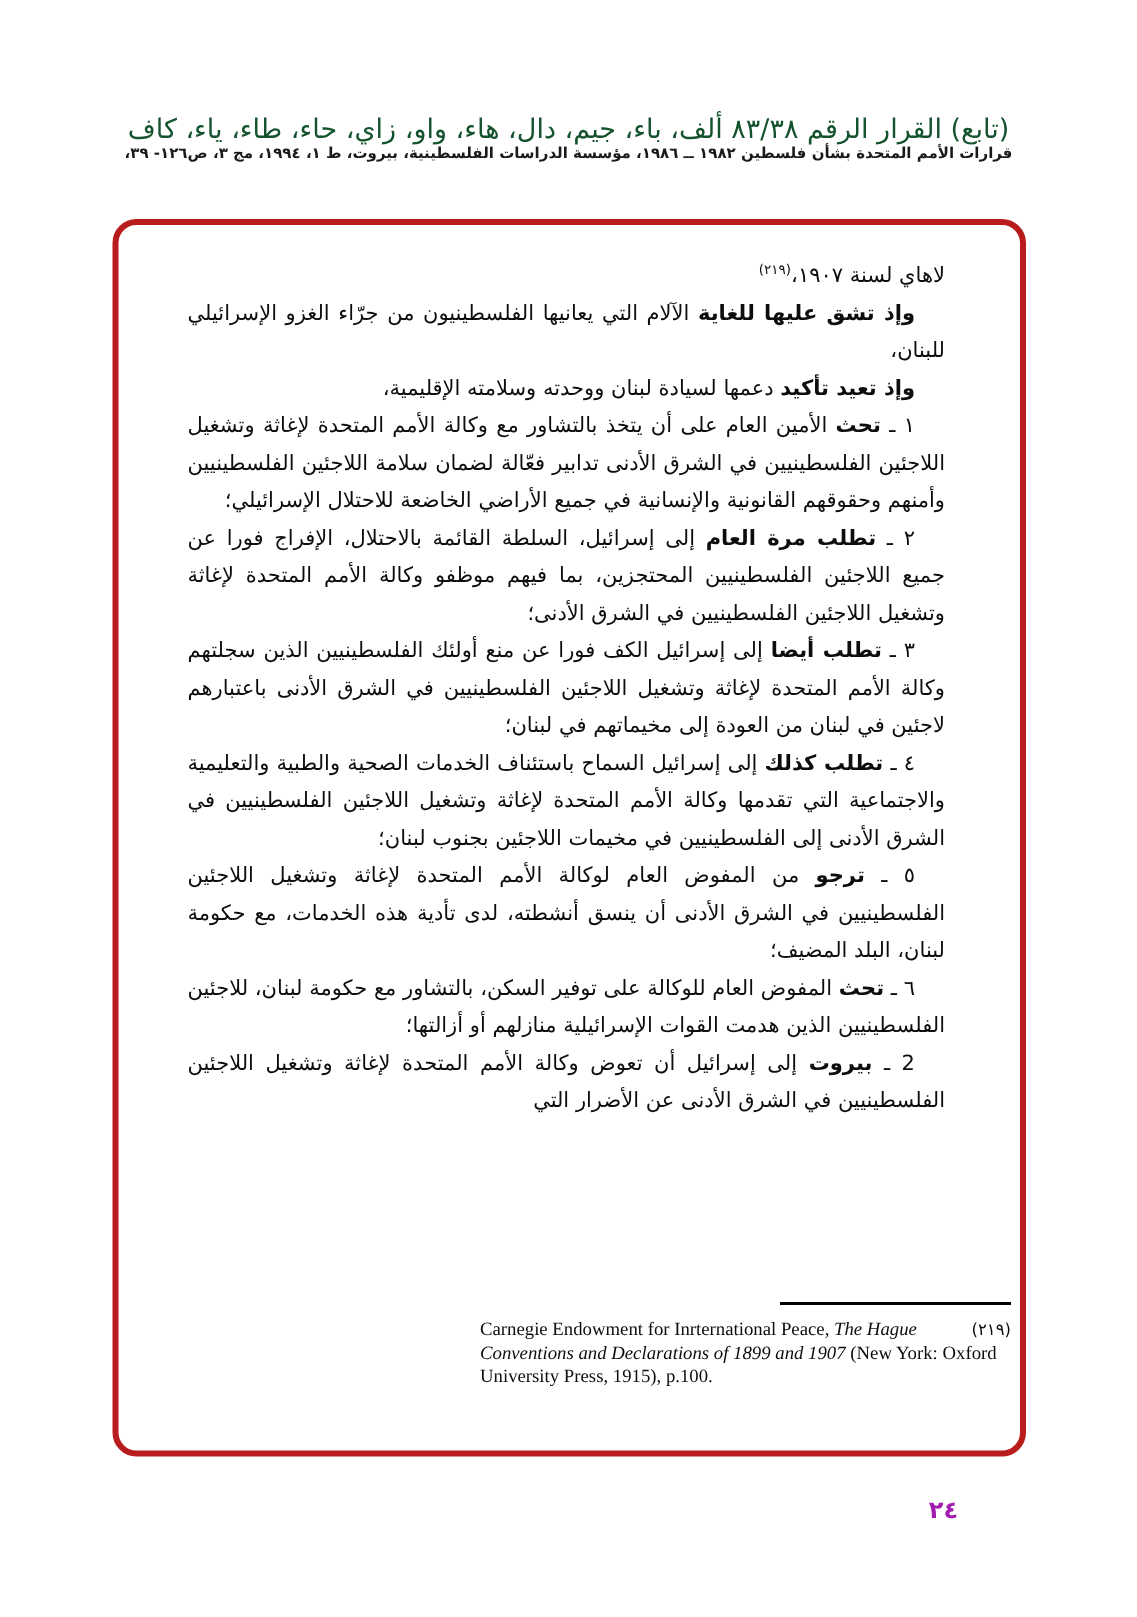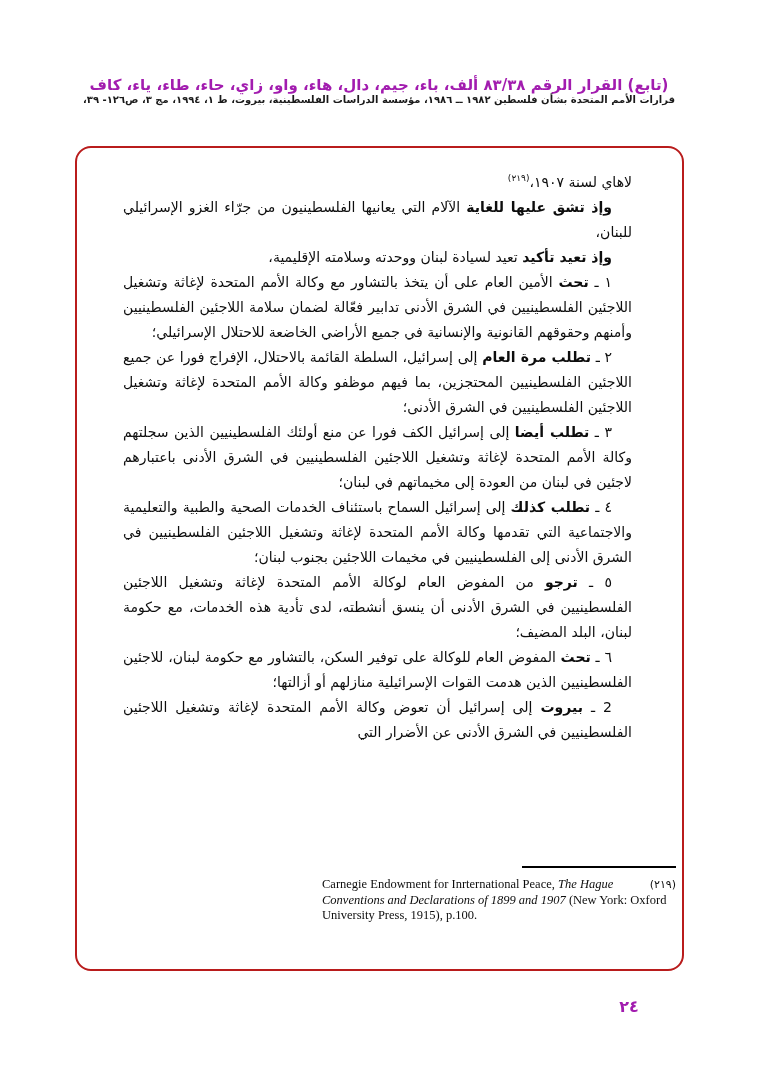--- a/index.html
+++ b/index.html
@@ -20,40 +20,40 @@
   
   .doc-header {
     position: absolute;
     top: 76px;
     left: 0;
     width: 100%;
     text-align: center;
     direction: rtl;
   }
   .header-title {
-    font-size: 15px;
-    font-weight: bold;
+    font-size: 18px;
+    font-weight: normal;
     letter-spacing: 0.2px;
-    color: #a21caf;
+    color: #14532d;
   }
   .header-source {
     margin-top: 0;
     font-size: 10px;
     font-weight: bold;
     color: #1a1a1a;
   }
 
   
   .green-box {
     position: absolute;
     left: 75px;
     top: 146px;
     width: 609px;
     height: 825px;
-    border: 2px solid #b91c1c;
+    border: 4px solid #b91c1c;
     border-radius: 16px;
     background: #ffffff;
   }
 
   
   .text-column {
     direction: rtl;
     padding: 22px 50px 0 46px;
     font-size: 14px;
     line-height: 25px;
@@ -124,21 +124,21 @@
   </header>
 
   <div class="green-box">
 
     <div class="text-column">
 
       <p class="para intro"><span>لاهاي لسنة ١٩٠٧،</span><sup class="ref">(٢١٩)</sup></p>
 
       <p class="para"><span class="num"></span><b class="lead">وإذ تشق عليها للغاية</b><span> الآلام التي يعانيها الفلسطينيون من جرّاء الغزو الإسرائيلي للبنان،</span></p>
 
-      <p class="para"><span class="num"></span><b class="lead">وإذ تعيد تأكيد</b><span> تعيد لسيادة لبنان ووحدته وسلامته الإقليمية،</span></p>
+      <p class="para"><span class="num"></span><b class="lead">وإذ تعيد تأكيد</b><span> دعمها لسيادة لبنان ووحدته وسلامته الإقليمية،</span></p>
 
       <p class="para"><span class="num">١ ـ </span><b class="lead">تحث</b><span> الأمين العام على أن يتخذ بالتشاور مع وكالة الأمم المتحدة لإغاثة وتشغيل اللاجئين الفلسطينيين في الشرق الأدنى تدابير فعّالة لضمان سلامة اللاجئين الفلسطينيين وأمنهم وحقوقهم القانونية والإنسانية في جميع الأراضي الخاضعة للاحتلال الإسرائيلي؛</span></p>
 
       <p class="para"><span class="num">٢ ـ </span><b class="lead">تطلب مرة العام</b><span> إلى إسرائيل، السلطة القائمة بالاحتلال، الإفراج فورا عن جميع اللاجئين الفلسطينيين المحتجزين، بما فيهم موظفو وكالة الأمم المتحدة لإغاثة وتشغيل اللاجئين الفلسطينيين في الشرق الأدنى؛</span></p>
 
       <p class="para"><span class="num">٣ ـ </span><b class="lead">تطلب أيضا</b><span> إلى إسرائيل الكف فورا عن منع أولئك الفلسطينيين الذين سجلتهم وكالة الأمم المتحدة لإغاثة وتشغيل اللاجئين الفلسطينيين في الشرق الأدنى باعتبارهم لاجئين في لبنان من العودة إلى مخيماتهم في لبنان؛</span></p>
 
       <p class="para"><span class="num">٤ ـ </span><b class="lead">تطلب كذلك</b><span> إلى إسرائيل السماح باستئناف الخدمات الصحية والطبية والتعليمية والاجتماعية التي تقدمها وكالة الأمم المتحدة لإغاثة وتشغيل اللاجئين الفلسطينيين في الشرق الأدنى إلى الفلسطينيين في مخيمات اللاجئين بجنوب لبنان؛</span></p>
 
       <p class="para"><span class="num">٥ ـ </span><b class="lead">ترجو</b><span> من المفوض العام لوكالة الأمم المتحدة لإغاثة وتشغيل اللاجئين الفلسطينيين في الشرق الأدنى أن ينسق أنشطته، لدى تأدية هذه الخدمات، مع حكومة لبنان، البلد المضيف؛</span></p>

